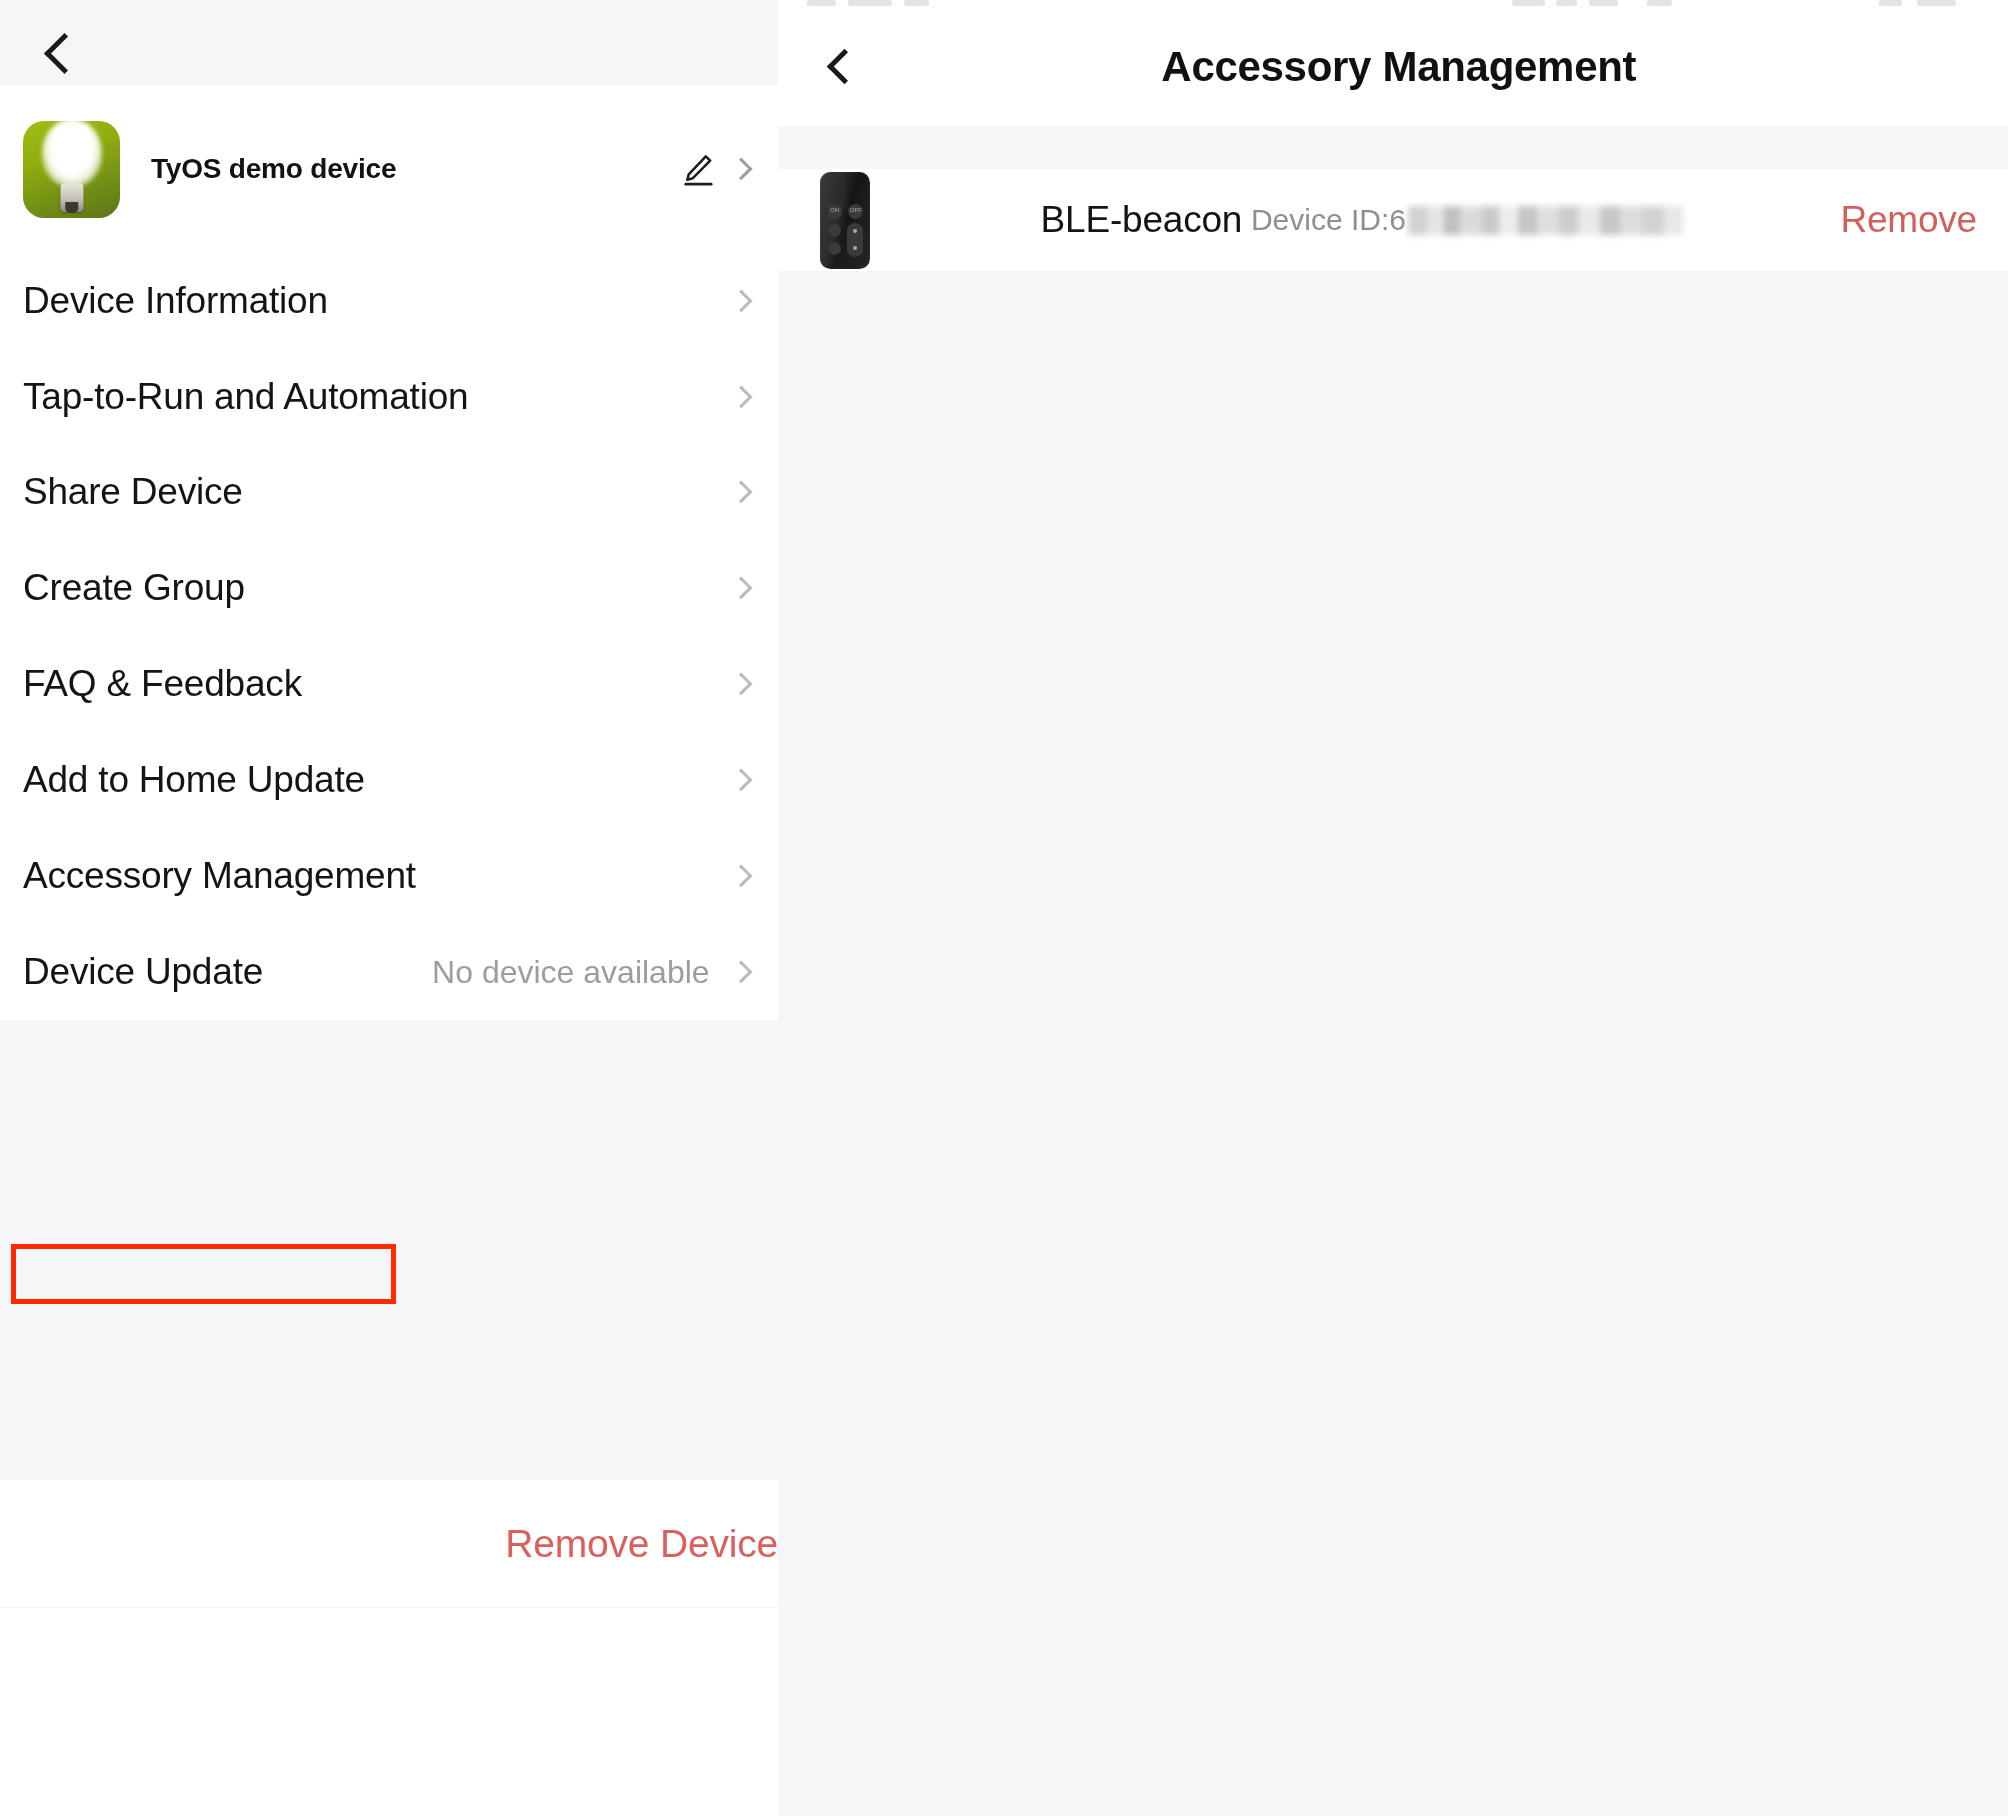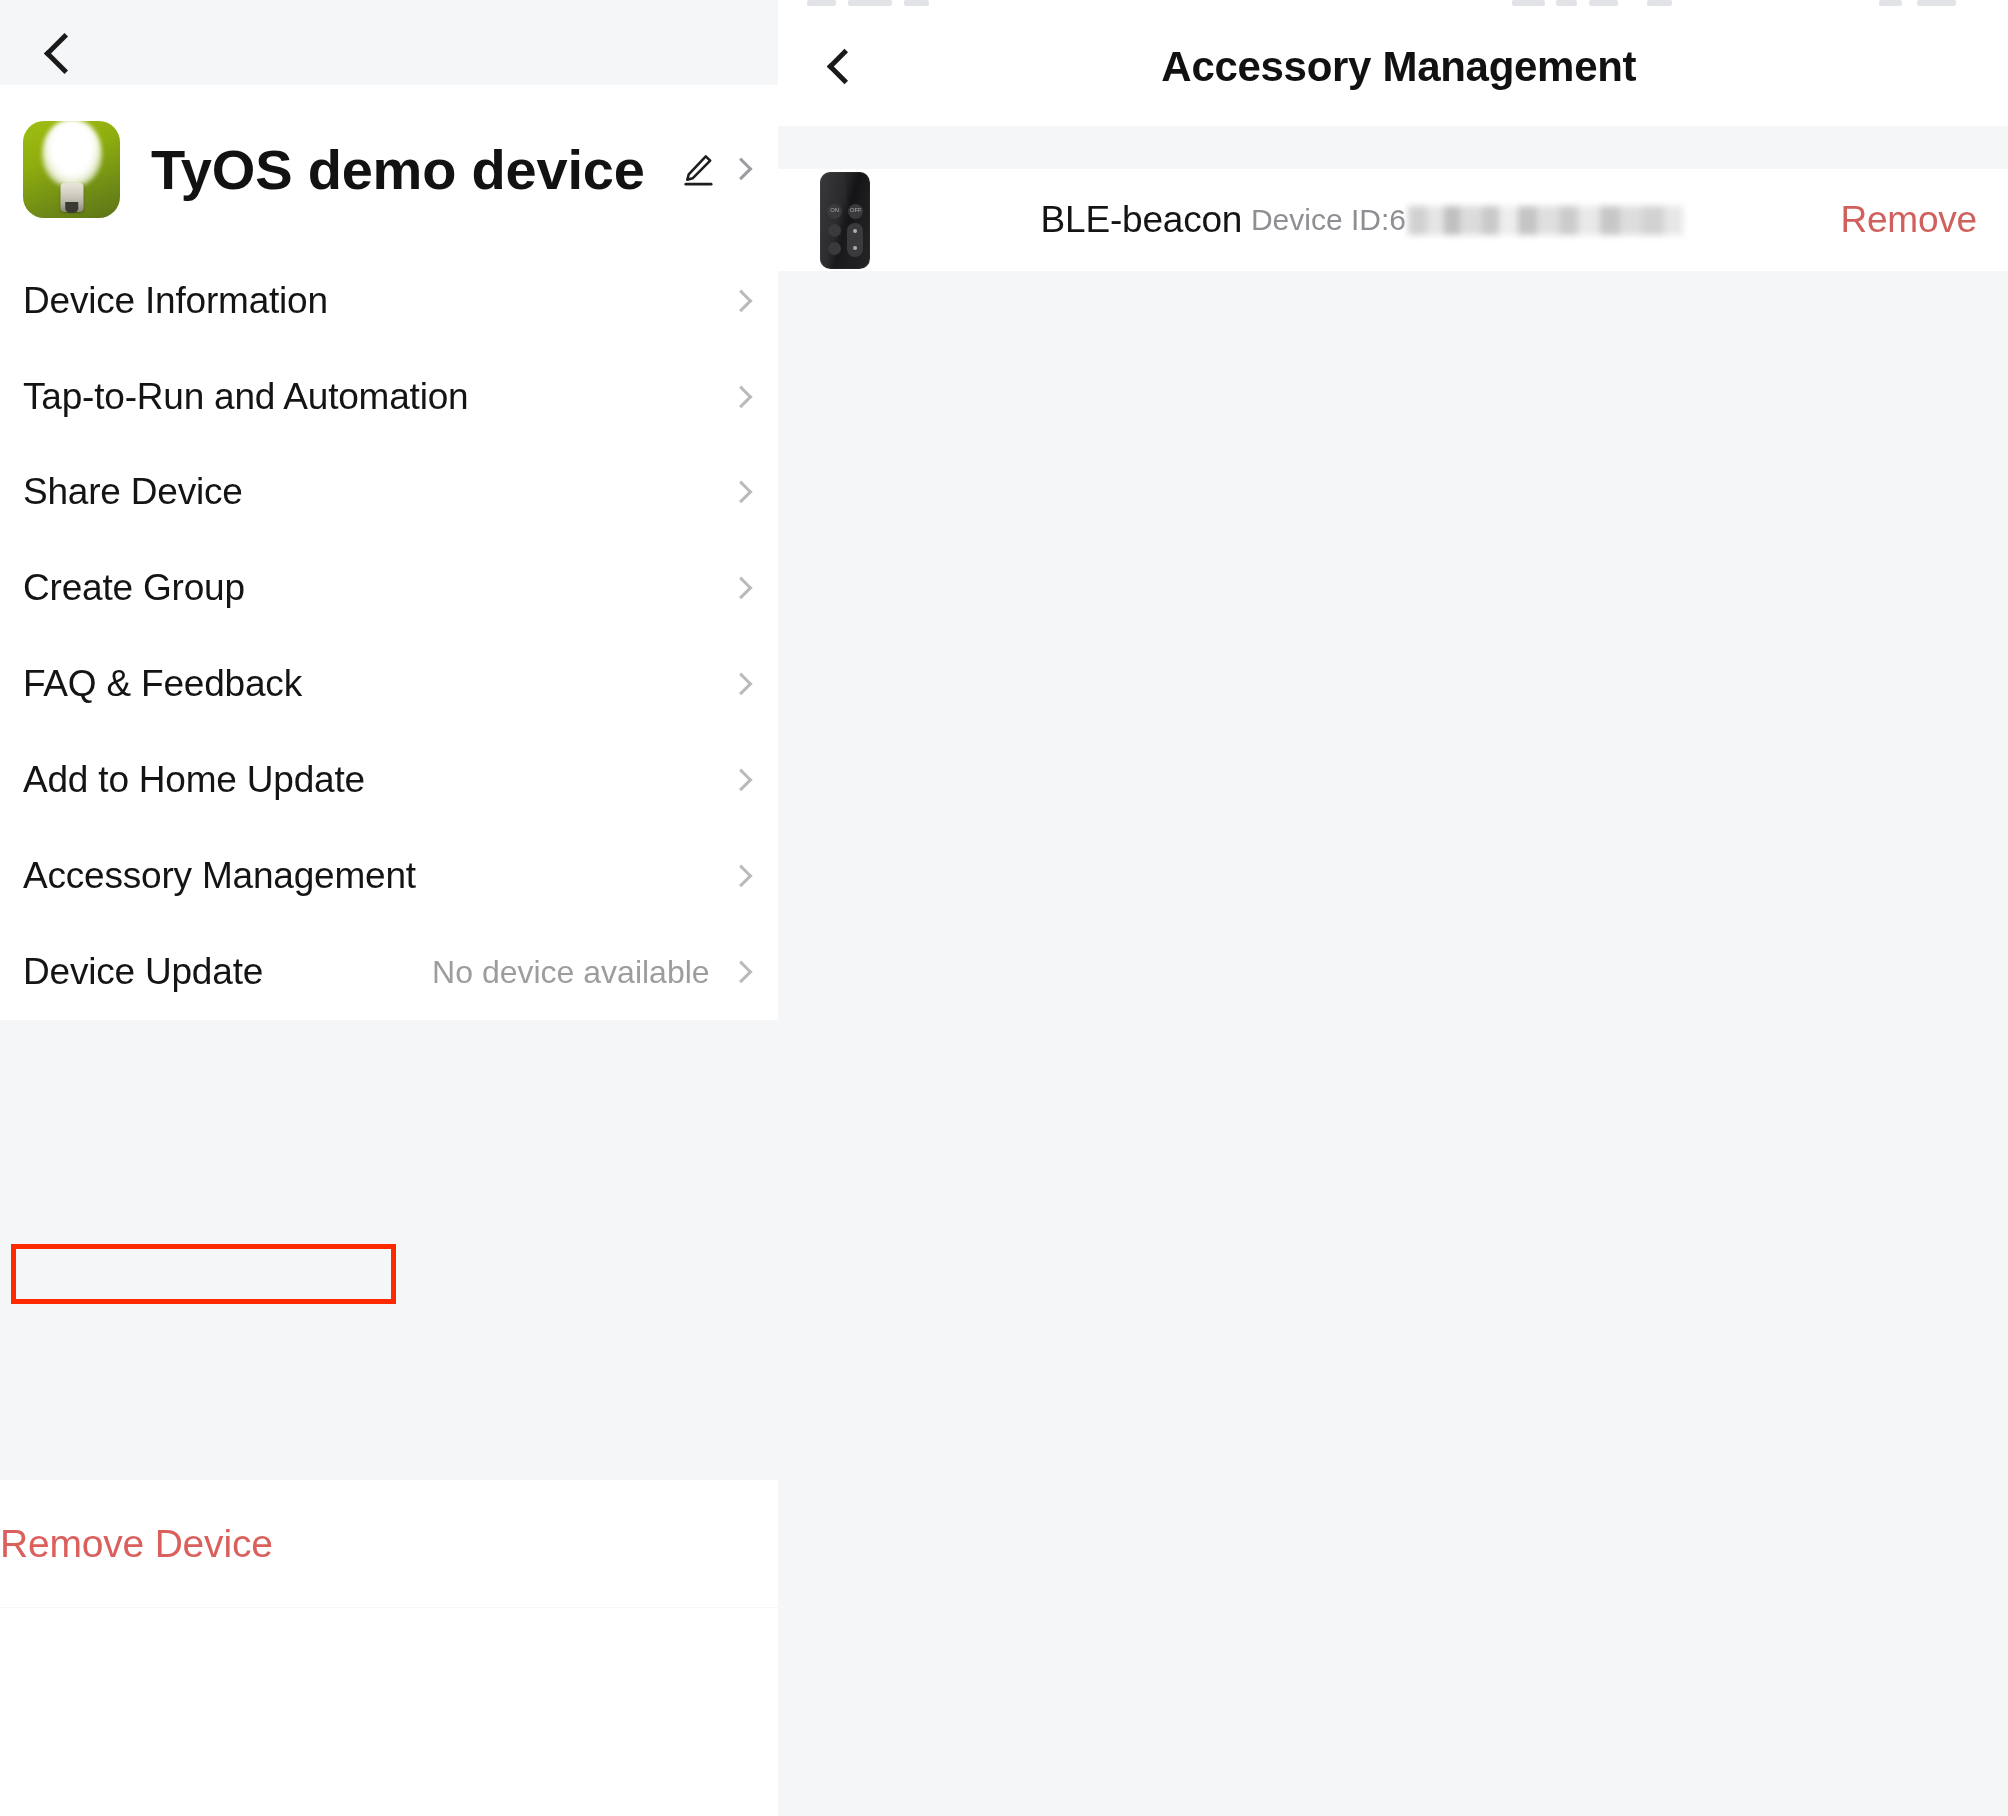--- a/index.html
+++ b/index.html
@@ -94,21 +94,21 @@
     position: absolute;
     left: 50%; top: 84%;
     transform: translateX(-50%);
     width: 13.5px; height: 10.6px;
     border-radius: 0 0 4.8px 4.8px;
     background: #3a3a32;
   }
 
   .device-name {
     margin-left: 31px;
-    font-size: 56px;
+    font-size: 28px;
     color: #121212;
     font-weight: 600;
     letter-spacing: -0.2px;
     flex: 1 1 auto;
     white-space: nowrap;
   }
 
   .header-actions {
     display: flex;
     align-items: center;
@@ -190,21 +190,21 @@
 
   .remove-device-wrap {
     position: absolute;
     left: 0;
     top: 1480px;
     width: 778px;
     height: 127px;
     background: #ffffff;
     display: flex;
     align-items: center;
-    justify-content: flex-start;
+    justify-content: flex-end;
     cursor: pointer;
   }
   .remove-device-label {
     font-size: 39px;
     color: #d9605c;
     letter-spacing: -0.2px;
   }
 
   .left-tail {
     position: absolute;

